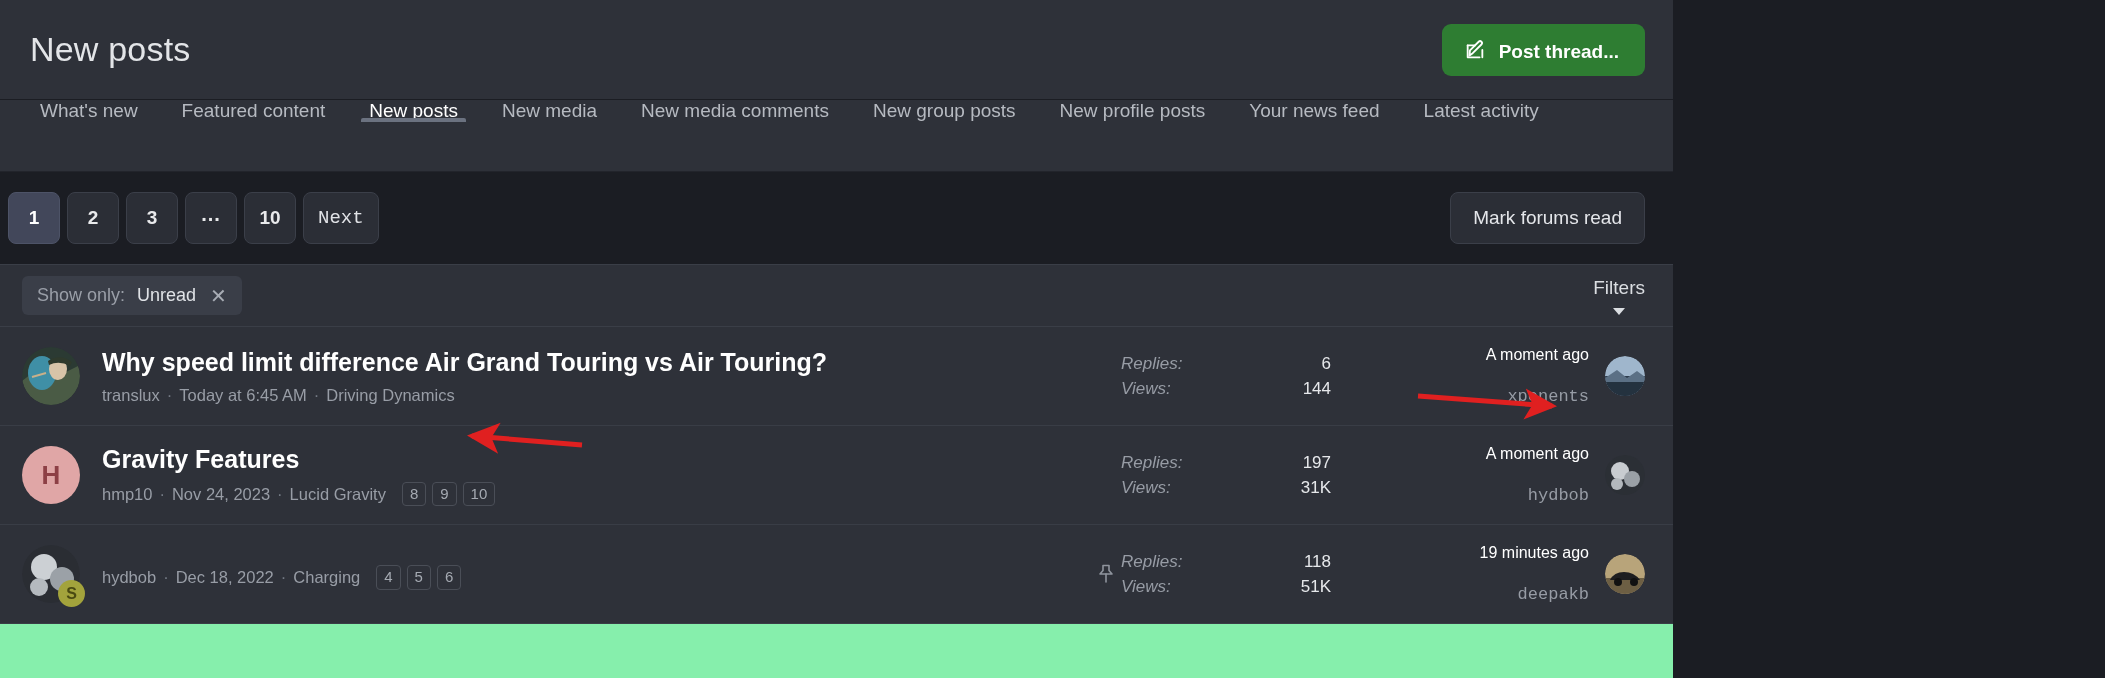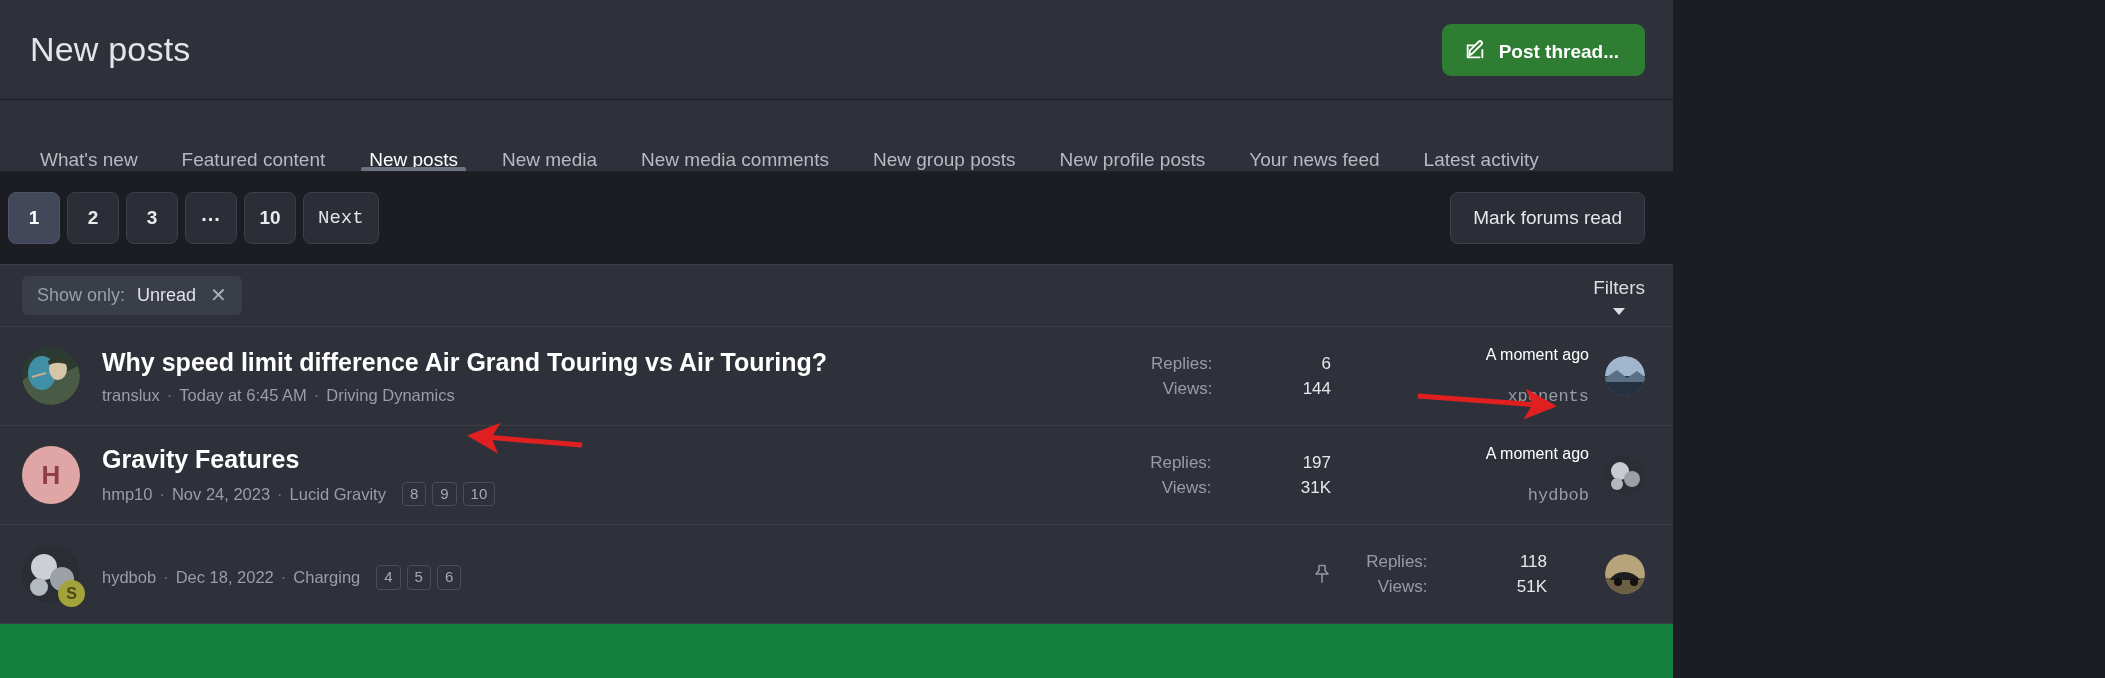--- a/index.html
+++ b/index.html
@@ -9,21 +9,21 @@
     height: 678px;
     background: #1b1d23;
     font-family: "Liberation Sans", sans-serif;
     overflow: hidden;
   }
 
   #app {
     position: relative;
     width: 1673px;
     height: 678px;
-    background: #15803d;
+    background: #86efac;
   }
 
   
   .page-header {
     position: relative;
     height: 100px;
     background: #2e3139;
     border-bottom: 1px solid #1b1d23;
     display: flex;
     align-items: center;
@@ -52,21 +52,21 @@
     line-height: 1;
   }
   .post-thread-btn svg { display: block; }
 
   
   .tab-strip {
     height: 72px;
     background: #2e3139;
     border-bottom: 1px solid #22242b;
     display: flex;
-    align-items: flex-end;
+    align-items: flex-start;
     padding: 0 0 0 18px;
     gap: 0;
   }
   .tab {
     position: relative;
     display: flex;
     align-items: center;
     padding: 0 22px;
     font-size: 19px;
     color: #b6bac1;
@@ -138,21 +138,21 @@
     height: 62px;
     display: flex;
     align-items: center;
     justify-content: space-between;
     padding: 0 28px 0 22px;
     border-bottom: 1px solid #3a3e47;
     background: #2e3139;
   }
   .filter-chip {
     display: inline-flex;
-    align-items: flex-start;
+    align-items: flex-end;
     gap: 12px;
     background: #3a3e48;
     border-radius: 6px;
     padding: 9px 15px;
     font-size: 18px;
     cursor: pointer;
   }
   .chip-prefix { color: #9a9fa8; }
   .chip-value { color: #dfe2e6; }
   .chip-x { color: #a7acb4; font-size: 20px; line-height: 1; margin-left: 2px; cursor: pointer; }
@@ -238,21 +238,21 @@
 
   .thread-stats {
     flex: 0 0 210px;
     display: grid;
     grid-template-columns: auto auto;
     column-gap: 60px;
     row-gap: 5px;
     font-size: 17px;
     margin-right: 58px;
   }
-  .stat-label { color: #979ca5; text-align: right; }
+  .stat-label { color: #979ca5; text-align: left; font-style: italic; }
   .stat-value { color: #e6e8eb; text-align: right; }
 
   .thread-last {
     flex: 0 0 auto;
     text-align: right;
     margin-right: 16px;
     min-width: 200px;
   }
   .last-time { font-size: 16px; color: #ffffff; cursor: pointer; }
   .last-user { font-size: 17px; color: #979ca5; margin-top: 23px; cursor: pointer; font-family: Liberation Mono, monospace; }
@@ -507,20 +507,24 @@
         </svg>
       </div>
 
       <div class="thread-stats">
         <span class="stat-label">Replies:</span>
         <span class="stat-value">118</span>
         <span class="stat-label">Views:</span>
         <span class="stat-value">51K</span>
       </div>
 
+      <div class="thread-last">
+        <div class="last-time">19 minutes ago</div>
+        <div class="last-user">deepakb</div>
+      </div>
       <div class="last-avatar">
         <svg width="40" height="40" viewBox="0 0 40 40">
           <defs>
               <clipPath id="c5">
                 <circle cx="20" cy="20" r="20"></circle>
               </clipPath>
             </defs>
           <g clip-path="url(#c5)">
             <rect width="40" height="40" fill="#b8a47a"></rect>
             <rect y="24" width="40" height="16" fill="#6d5f44"></rect>

